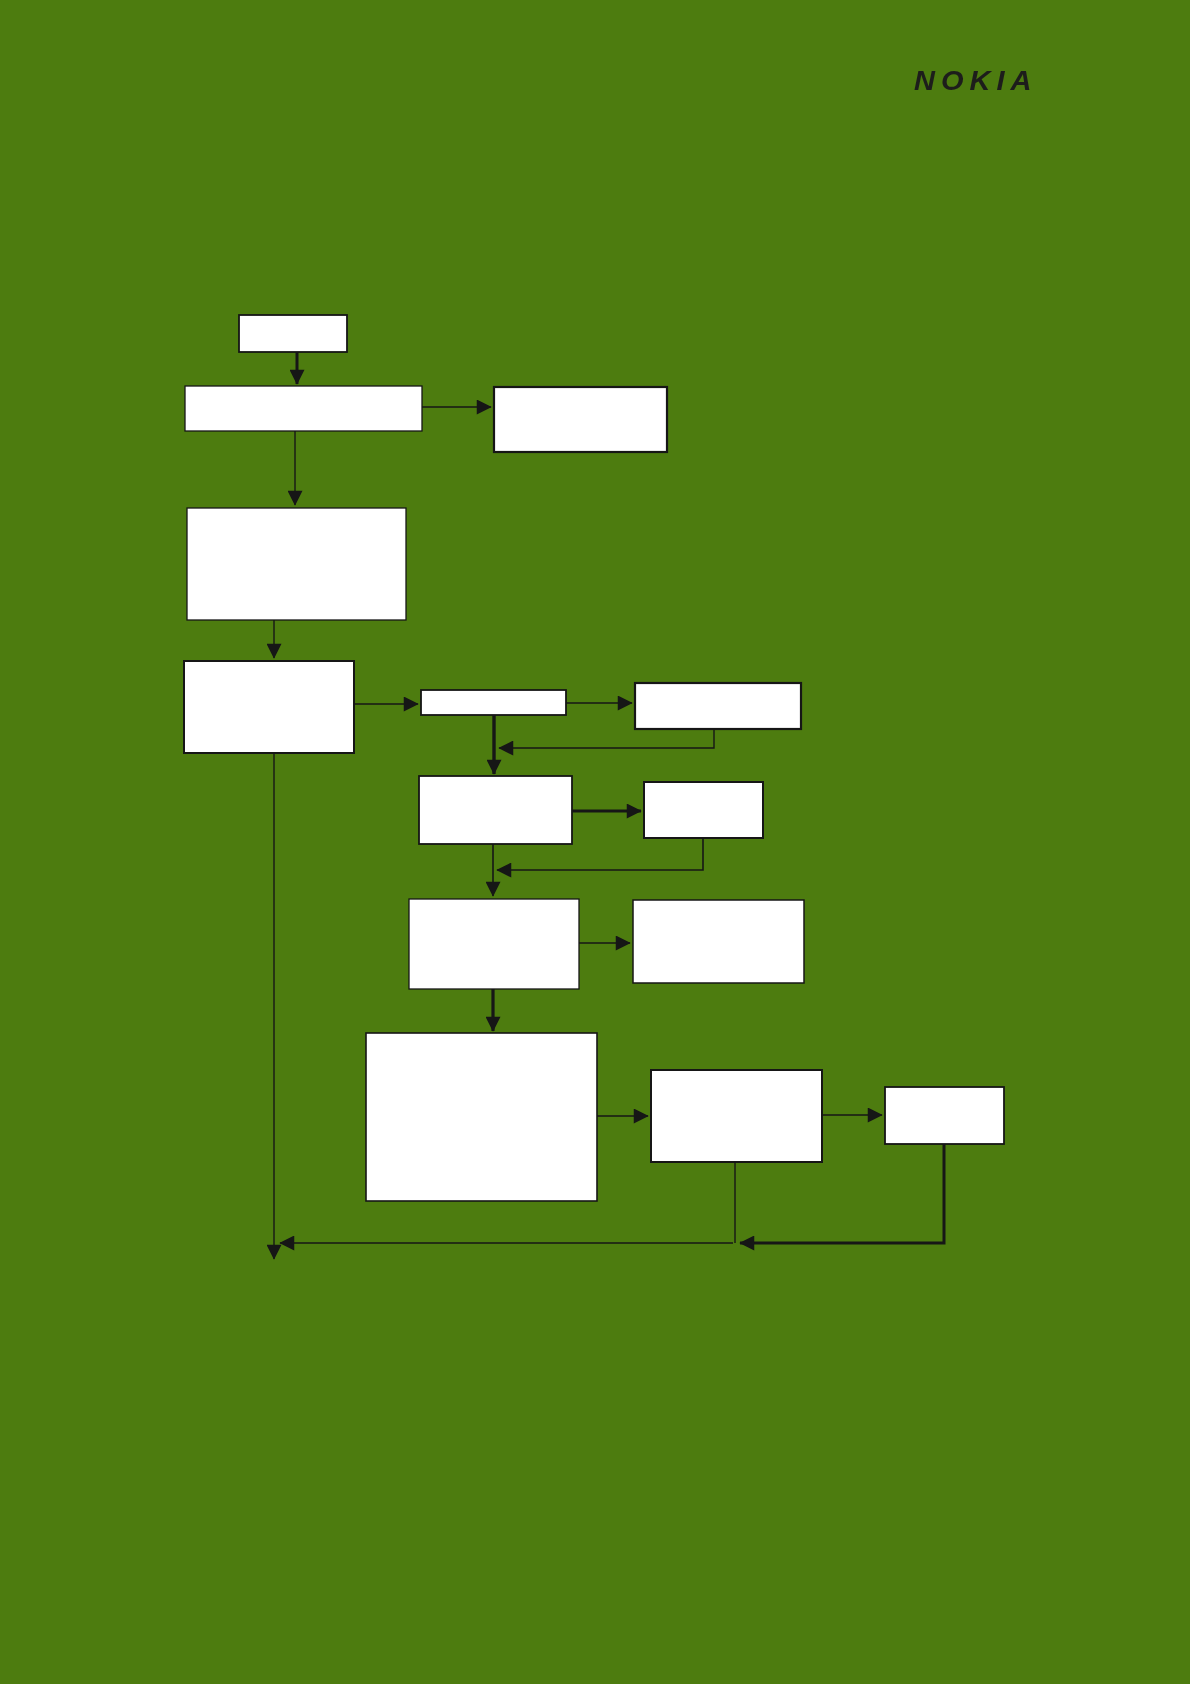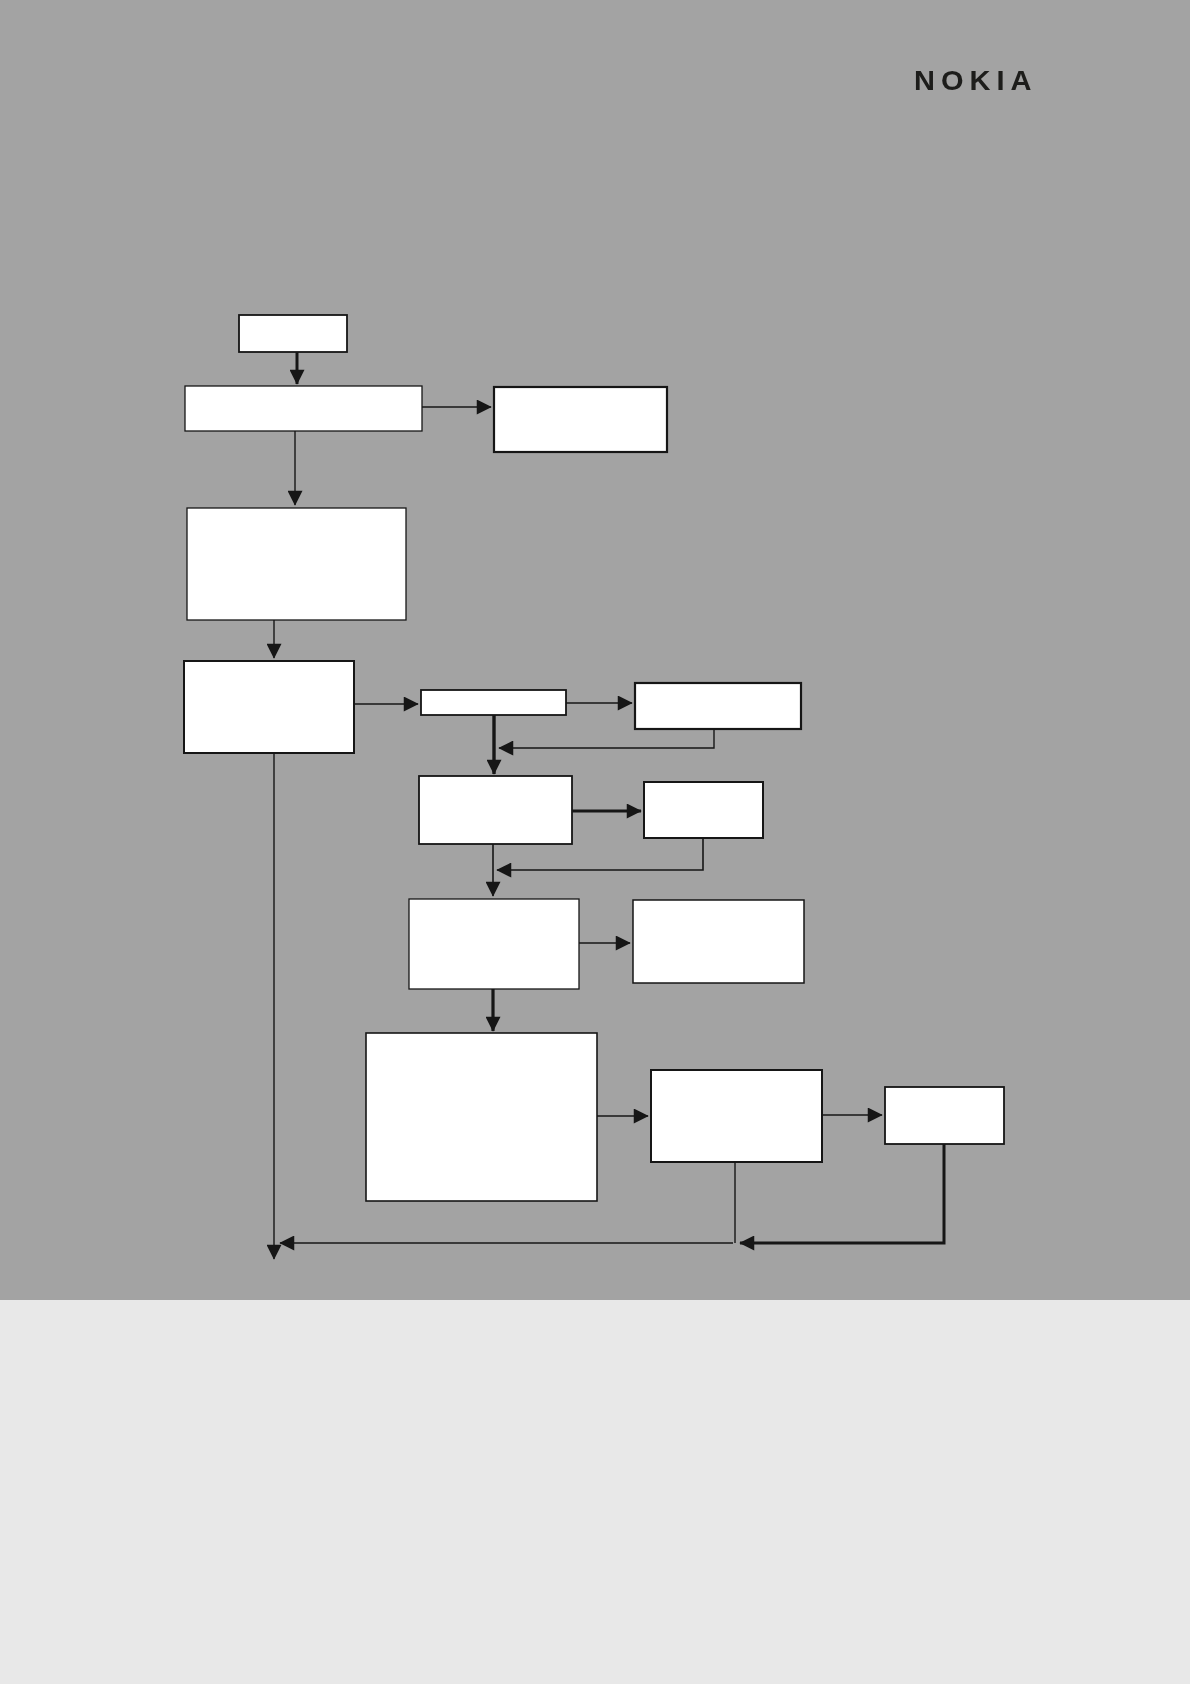--- a/index.html
+++ b/index.html
@@ -39,21 +39,21 @@
   .flow-svg rect {
     fill: #ffffff;
   }
   .flow-svg polyline {
     fill: none;
   }
 </style>
 </head>
 <body>
 
-<div class="page" style="width: 1190px; height: 1300px; background: #a3a3a3;">
+<div class="page" style="width: 1190px; height: 1684px; background: #4d7c0f; font-style: italic;">
 
   <div class="logo" style="color: rgb(29, 29, 27);">NOKIA</div>
 
   <svg class="flow-svg" width="1190" height="1684" viewBox="0 0 1190 1684" xmlns="http://www.w3.org/2000/svg">
     <defs>
       <marker id="arrowhead" viewBox="0 0 10 10" refX="9.5" refY="5" markerWidth="17" markerHeight="15" orient="auto" markerUnits="userSpaceOnUse">
         <path d="M0,0 L10,5 L0,10 Z" fill="#161616"></path>
       </marker>
     </defs>
     <g>

